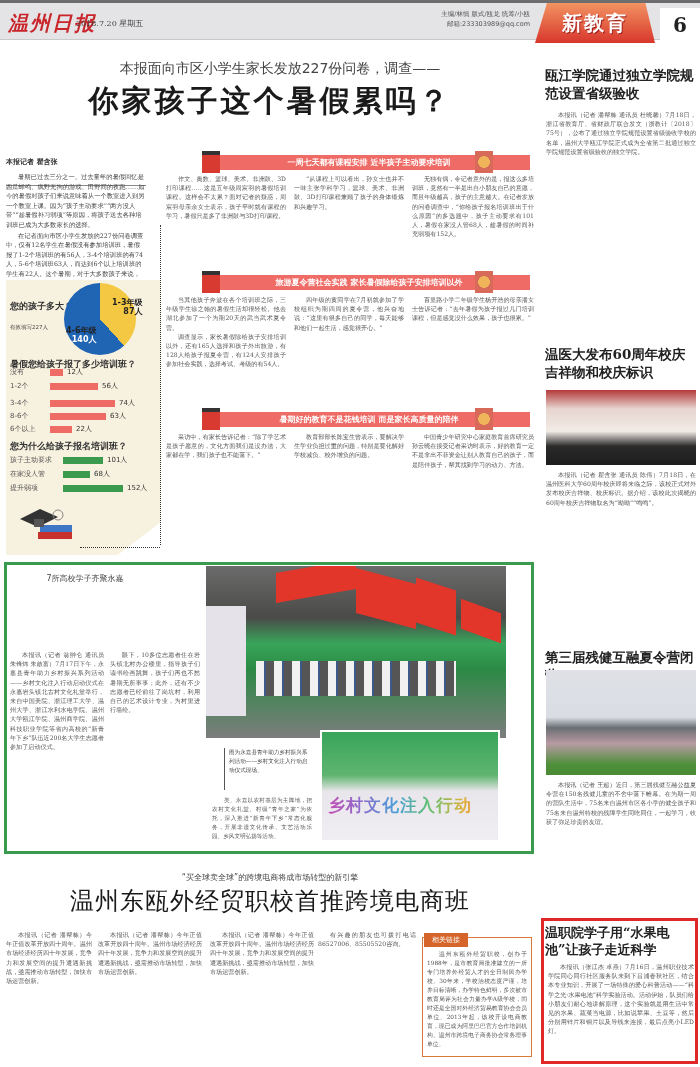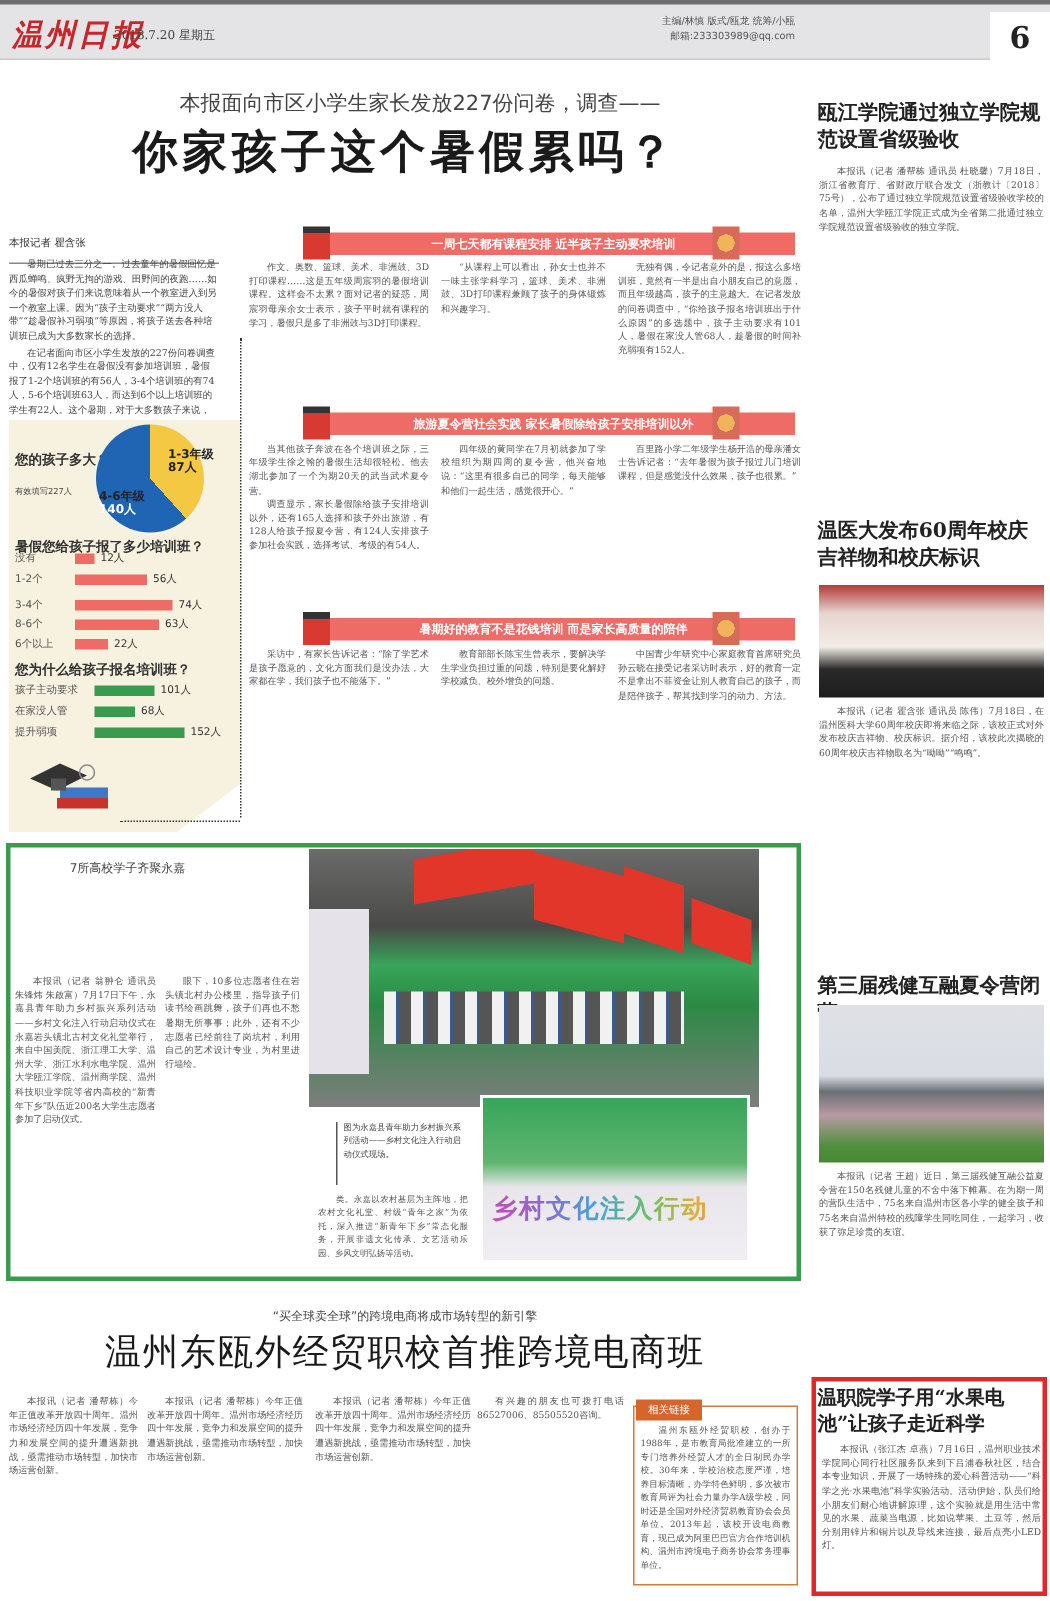--- a/index.html
+++ b/index.html
@@ -8,31 +8,31 @@
 .logo{position:absolute;left:8px;top:7px;font-family:"DejaVu Serif",serif;font-size:20px;font-weight:bold;font-style:italic;color:#c8262b;letter-spacing:2px}
 .date{position:absolute;left:76px;top:15px;font-size:8px;color:#444}
 .editors{position:absolute;left:410px;top:6px;font-size:6.5px;color:#555;text-align:right;width:120px;line-height:10px;font-family:"DejaVu Sans",sans-serif}
 .section-tab{position:absolute;left:535px;top:0;width:120px;height:40px;background:linear-gradient(#f29362,#d8372c);clip-path:polygon(10% 0,92% 0,100% 100%,0 100%);color:#fff;font-family:"DejaVu Sans",sans-serif;font-weight:bold;font-size:20px;text-align:center;line-height:40px;letter-spacing:2px;text-shadow:1px 1px 0 #a0201a}
 .page-num{position:absolute;left:660px;top:5px;width:40px;height:34px;background:#fff;font-size:20px;font-weight:bold;color:#222;text-align:center;line-height:34px;font-family:"DejaVu Serif",serif}
 
 .lead{position:absolute;left:0;top:60px;width:540px;text-align:center}
 .lead .kicker{font-family:"DejaVu Sans",sans-serif;font-size:14px;color:#444;margin-left:20px}
 .lead h1{font-family:"DejaVu Sans",sans-serif;font-size:30px;font-weight:900;color:#1a1a1a;letter-spacing:3px;margin-top:3px}
 .lead .sub{font-family:"DejaVu Sans",sans-serif;font-size:10.5px;font-weight:bold;color:#333;margin-top:3px}
-.byline{position:absolute;left:6px;top:157px;font-size:7px;font-weight:normal;color:#333;width:140px;border-bottom:1px solid #888;padding-bottom:8px;font-family:"DejaVu Sans",sans-serif}
+.byline{position:absolute;left:6px;top:157px;font-size:7px;font-weight:bold;color:#333;width:140px;border-bottom:1px solid #888;padding-bottom:18px;font-family:"DejaVu Sans",sans-serif}
 .intro{position:absolute;left:6px;top:172px;width:140px;font-size:6.3px;line-height:9.6px;color:#444;text-indent:12px}
 .intro p{margin-bottom:1px}
 
 .infobox{position:absolute;left:6px;top:280px;width:155px;height:275px;background:#f7f1df;clip-path:polygon(0 0,100% 0,100% 88%,72% 100%,0 100%)}
 .dotline-v{position:absolute;left:160px;top:225px;height:320px;border-left:1.5px dotted #333}
 .dotline-h{position:absolute;left:80px;top:547px;width:80px;border-top:1.5px dotted #333}
 .q{position:absolute;font-family:"DejaVu Sans",sans-serif;font-size:9px;font-weight:bold;color:#333}
 .small{position:absolute;font-family:"DejaVu Sans",sans-serif;font-size:5.5px;color:#444}
 .pie{position:absolute;left:64px;top:283px;width:72px;height:72px;border-radius:50%;background:conic-gradient(#f4c842 0 138deg,#2064b4 138deg 360deg)}
-.pie-lab{position:absolute;font-family:"DejaVu Sans",sans-serif;font-weight:bold;font-size:8px;text-align:left;line-height:9px}
+.pie-lab{position:absolute;font-family:"DejaVu Sans",sans-serif;font-weight:bold;font-size:8px;text-align:right;line-height:9px}
 .bar-row{position:absolute;left:10px;height:10px;display:flex;align-items:center;font-family:"DejaVu Sans",sans-serif;font-size:7px;color:#555}
 .bar-row .lab{width:40px}
 .bar-row .bar{height:7px;margin-right:4px}
 .bar-row .val{font-size:7px;color:#333}
 .cap-icon{position:absolute;left:18px;top:497px;width:60px;height:45px}
 
 .sec-band{position:absolute;left:208px;width:322px;height:15px;background:#ef6b66;color:#fff;font-family:"DejaVu Sans",sans-serif;font-size:8px;font-weight:bold;text-align:center;line-height:15px}
 .mascot{position:absolute;width:18px;height:22px}
 .col{position:absolute;font-size:6.1px;line-height:9.2px;color:#555;text-align:justify}
 .col p{text-indent:12px}
@@ -58,20 +58,21 @@
 </head>
 <body>
 
 <div class="masthead">
   <div class="logo">温州日报</div>
   <div class="date">2018.7.20 星期五</div>
   <div class="editors">
     <div>主编/林慎  版式/瓯龙  统筹/小瓯</div>
     <div>邮箱:233303989@qq.com</div>
   </div>
+  <div class="section-tab">新教育</div>
   <div class="page-num">6</div>
 </div>
 
 <div class="lead">
   <div class="kicker">本报面向市区小学生家长发放227份问卷，调查——</div>
   <h1>你家孩子这个暑假累吗？</h1>
 </div>
 <div class="byline">本报记者 瞿含张</div>
 <div class="intro">
   <p>暑期已过去三分之一。过去童年的暑假回忆是西瓜蝉鸣、疯野无拘的游戏、田野间的夜跑……如今的暑假对孩子们来说意味着从一个教室进入到另一个教室上课。因为“孩子主动要求”“两方没人带”“趁暑假补习弱项”等原因，将孩子送去各种培训班已成为大多数家长的选择。</p>

